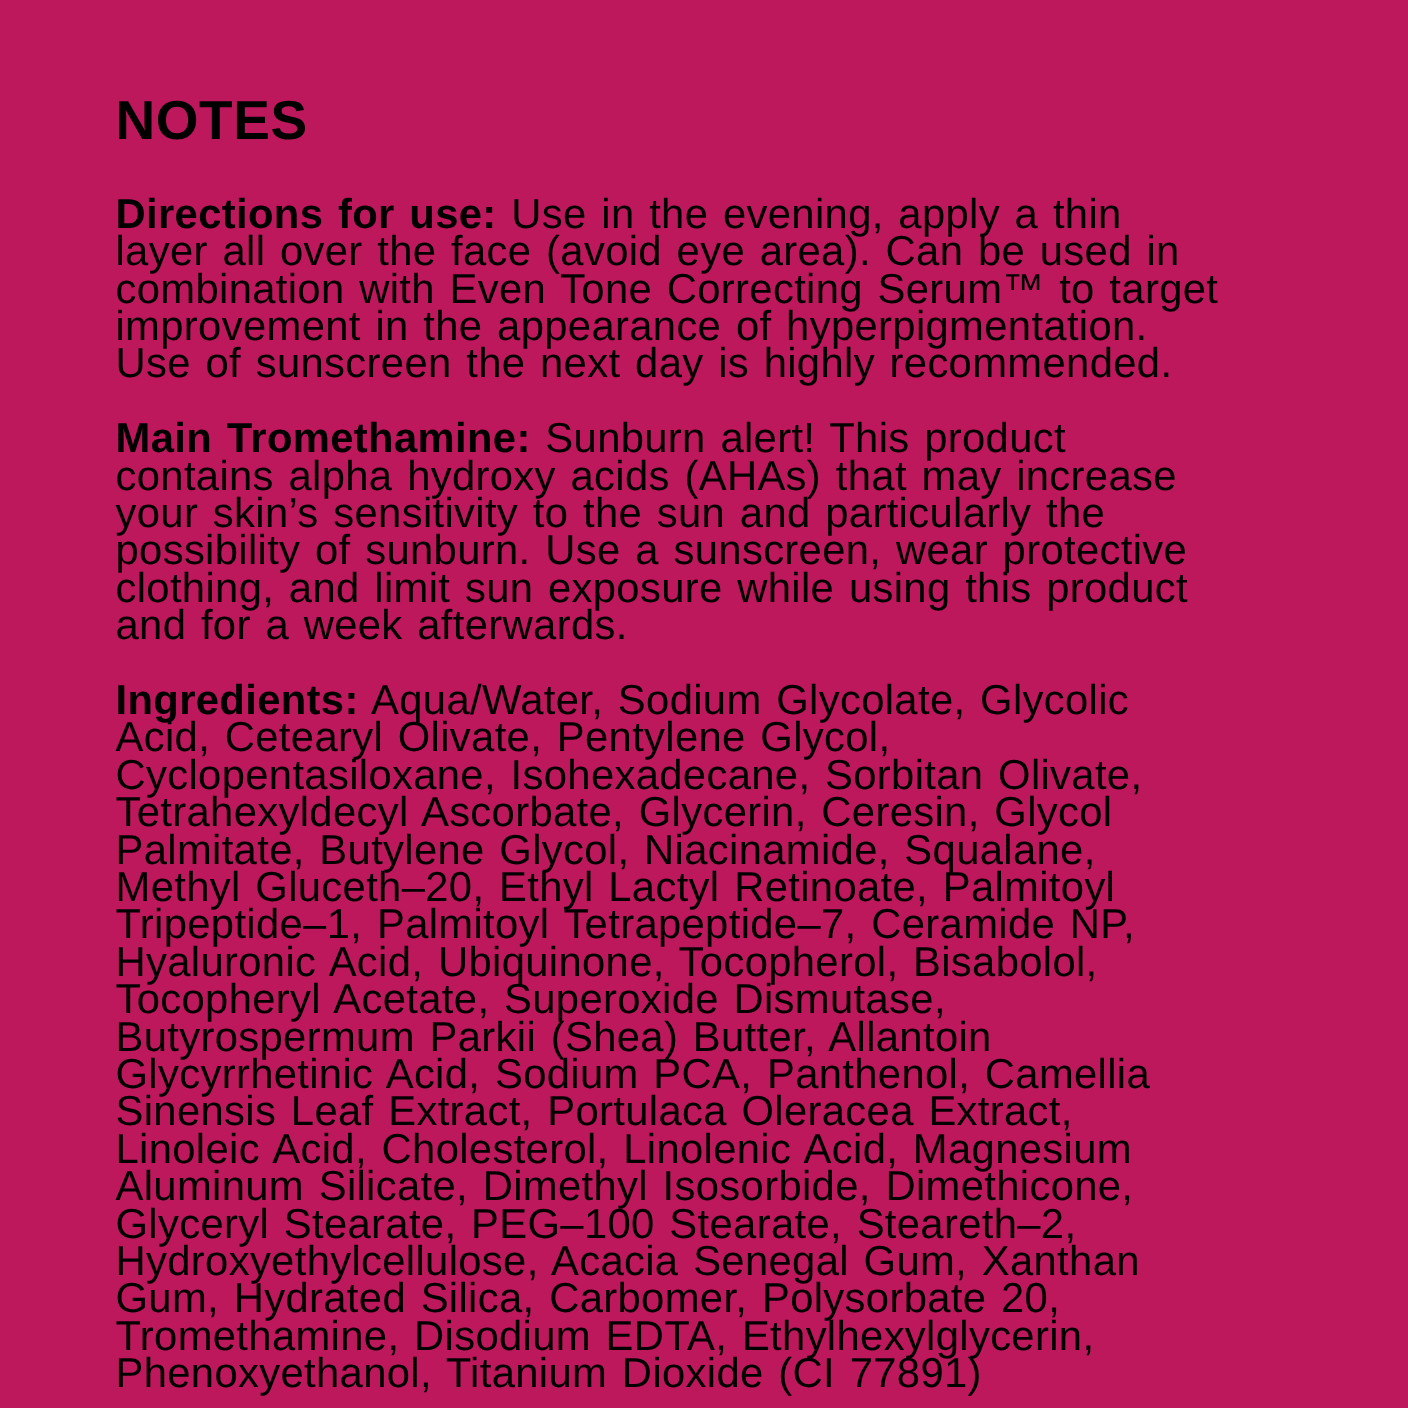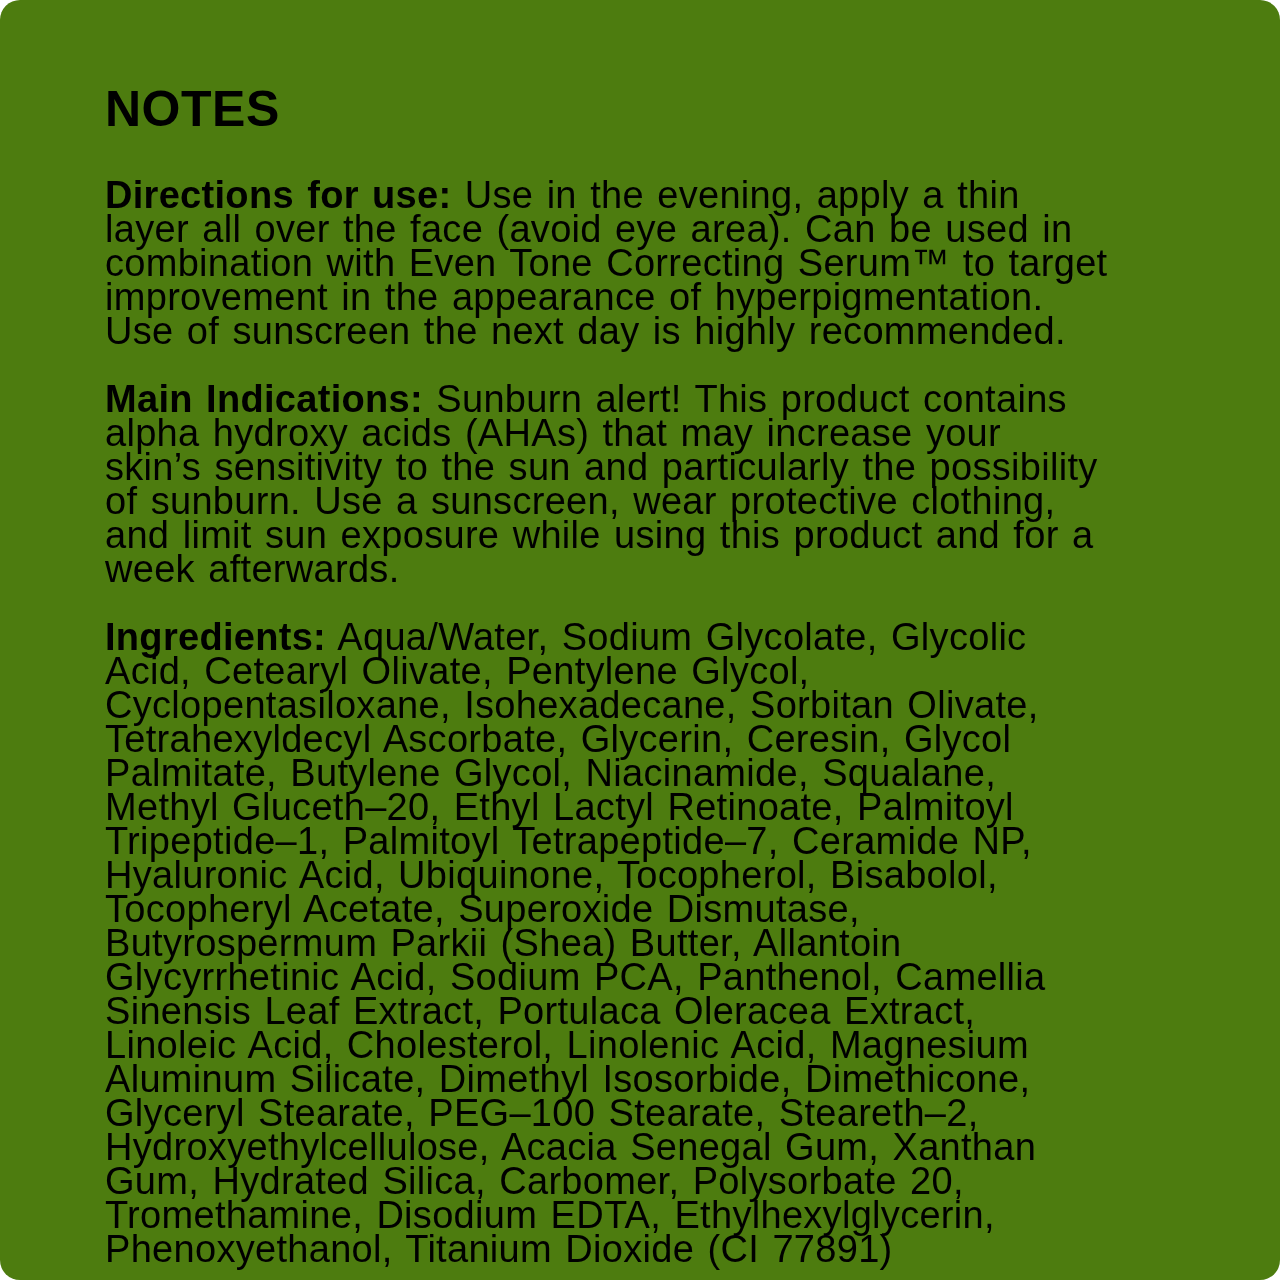--- a/index.html
+++ b/index.html
@@ -8,24 +8,23 @@
     background: #ffffff;
     width: 1280px;
     height: 1280px;
     overflow: hidden;
   }
   .doc {
     box-sizing: border-box;
     width: 1280px;
     height: 1280px;
     padding: 84px 120px 0 105px;
-    background: #4d7c0f;
+    background: #be185d;
     color: #000000;
     font-family: "Liberation Sans", sans-serif;
-    border-radius: 20px;
   }
   .doc h1 {
     margin: 0 0 44px 0;
     font-size: 50px;
     line-height: 1;
     font-weight: 700;
     letter-spacing: 0.5px;
     color: #000000;
   }
   .doc p {
@@ -43,16 +42,16 @@
   }
 </style>
 </head>
 <body>
 
 <main class="doc">
   <h1>NOTES</h1>
 
   <p><span class="lead">Directions for use:</span><span> Use in the evening, apply a thin layer all over the face (avoid eye area). Can be used in combination with Even Tone Correcting Serum™ to target improvement in the appearance of hyperpigmentation. Use of sunscreen the next day is highly recommended.</span></p>
 
-  <p><span class="lead">Main Indications:</span><span> Sunburn alert! This product contains alpha hydroxy acids (AHAs) that may increase your skin’s sensitivity to the sun and particularly the possibility of sunburn. Use a sunscreen, wear protective clothing, and limit sun exposure while using this product and for a week afterwards.</span></p>
+  <p><span class="lead">Main Tromethamine:</span><span> Sunburn alert! This product contains alpha hydroxy acids (AHAs) that may increase your skin’s sensitivity to the sun and particularly the possibility of sunburn. Use a sunscreen, wear protective clothing, and limit sun exposure while using this product and for a week afterwards.</span></p>
 
   <p><span class="lead">Ingredients:</span><span> Aqua/Water, Sodium Glycolate, Glycolic Acid, Cetearyl Olivate, Pentylene Glycol, Cyclopentasiloxane, Isohexadecane, Sorbitan Olivate, Tetrahexyldecyl Ascorbate, Glycerin, Ceresin, Glycol Palmitate, Butylene Glycol, Niacinamide, Squalane, Methyl Gluceth–20, Ethyl Lactyl Retinoate, Palmitoyl Tripeptide–1, Palmitoyl Tetrapeptide–7, Ceramide NP, Hyaluronic Acid, Ubiquinone, Tocopherol, Bisabolol, Tocopheryl Acetate, Superoxide Dismutase, Butyrospermum Parkii (Shea) Butter, Allantoin Glycyrrhetinic Acid, Sodium PCA, Panthenol, Camellia Sinensis Leaf Extract, Portulaca Oleracea Extract, Linoleic Acid, Cholesterol, Linolenic Acid, Magnesium Aluminum Silicate, Dimethyl Isosorbide, Dimethicone, Glyceryl Stearate, PEG–100 Stearate, Steareth–2, Hydroxyethylcellulose, Acacia Senegal Gum, Xanthan Gum, Hydrated Silica, Carbomer, Polysorbate 20, Tromethamine, Disodium EDTA, Ethylhexylglycerin, Phenoxyethanol, Titanium Dioxide (CI 77891)</span></p>
 </main>
 
 </body></html>

